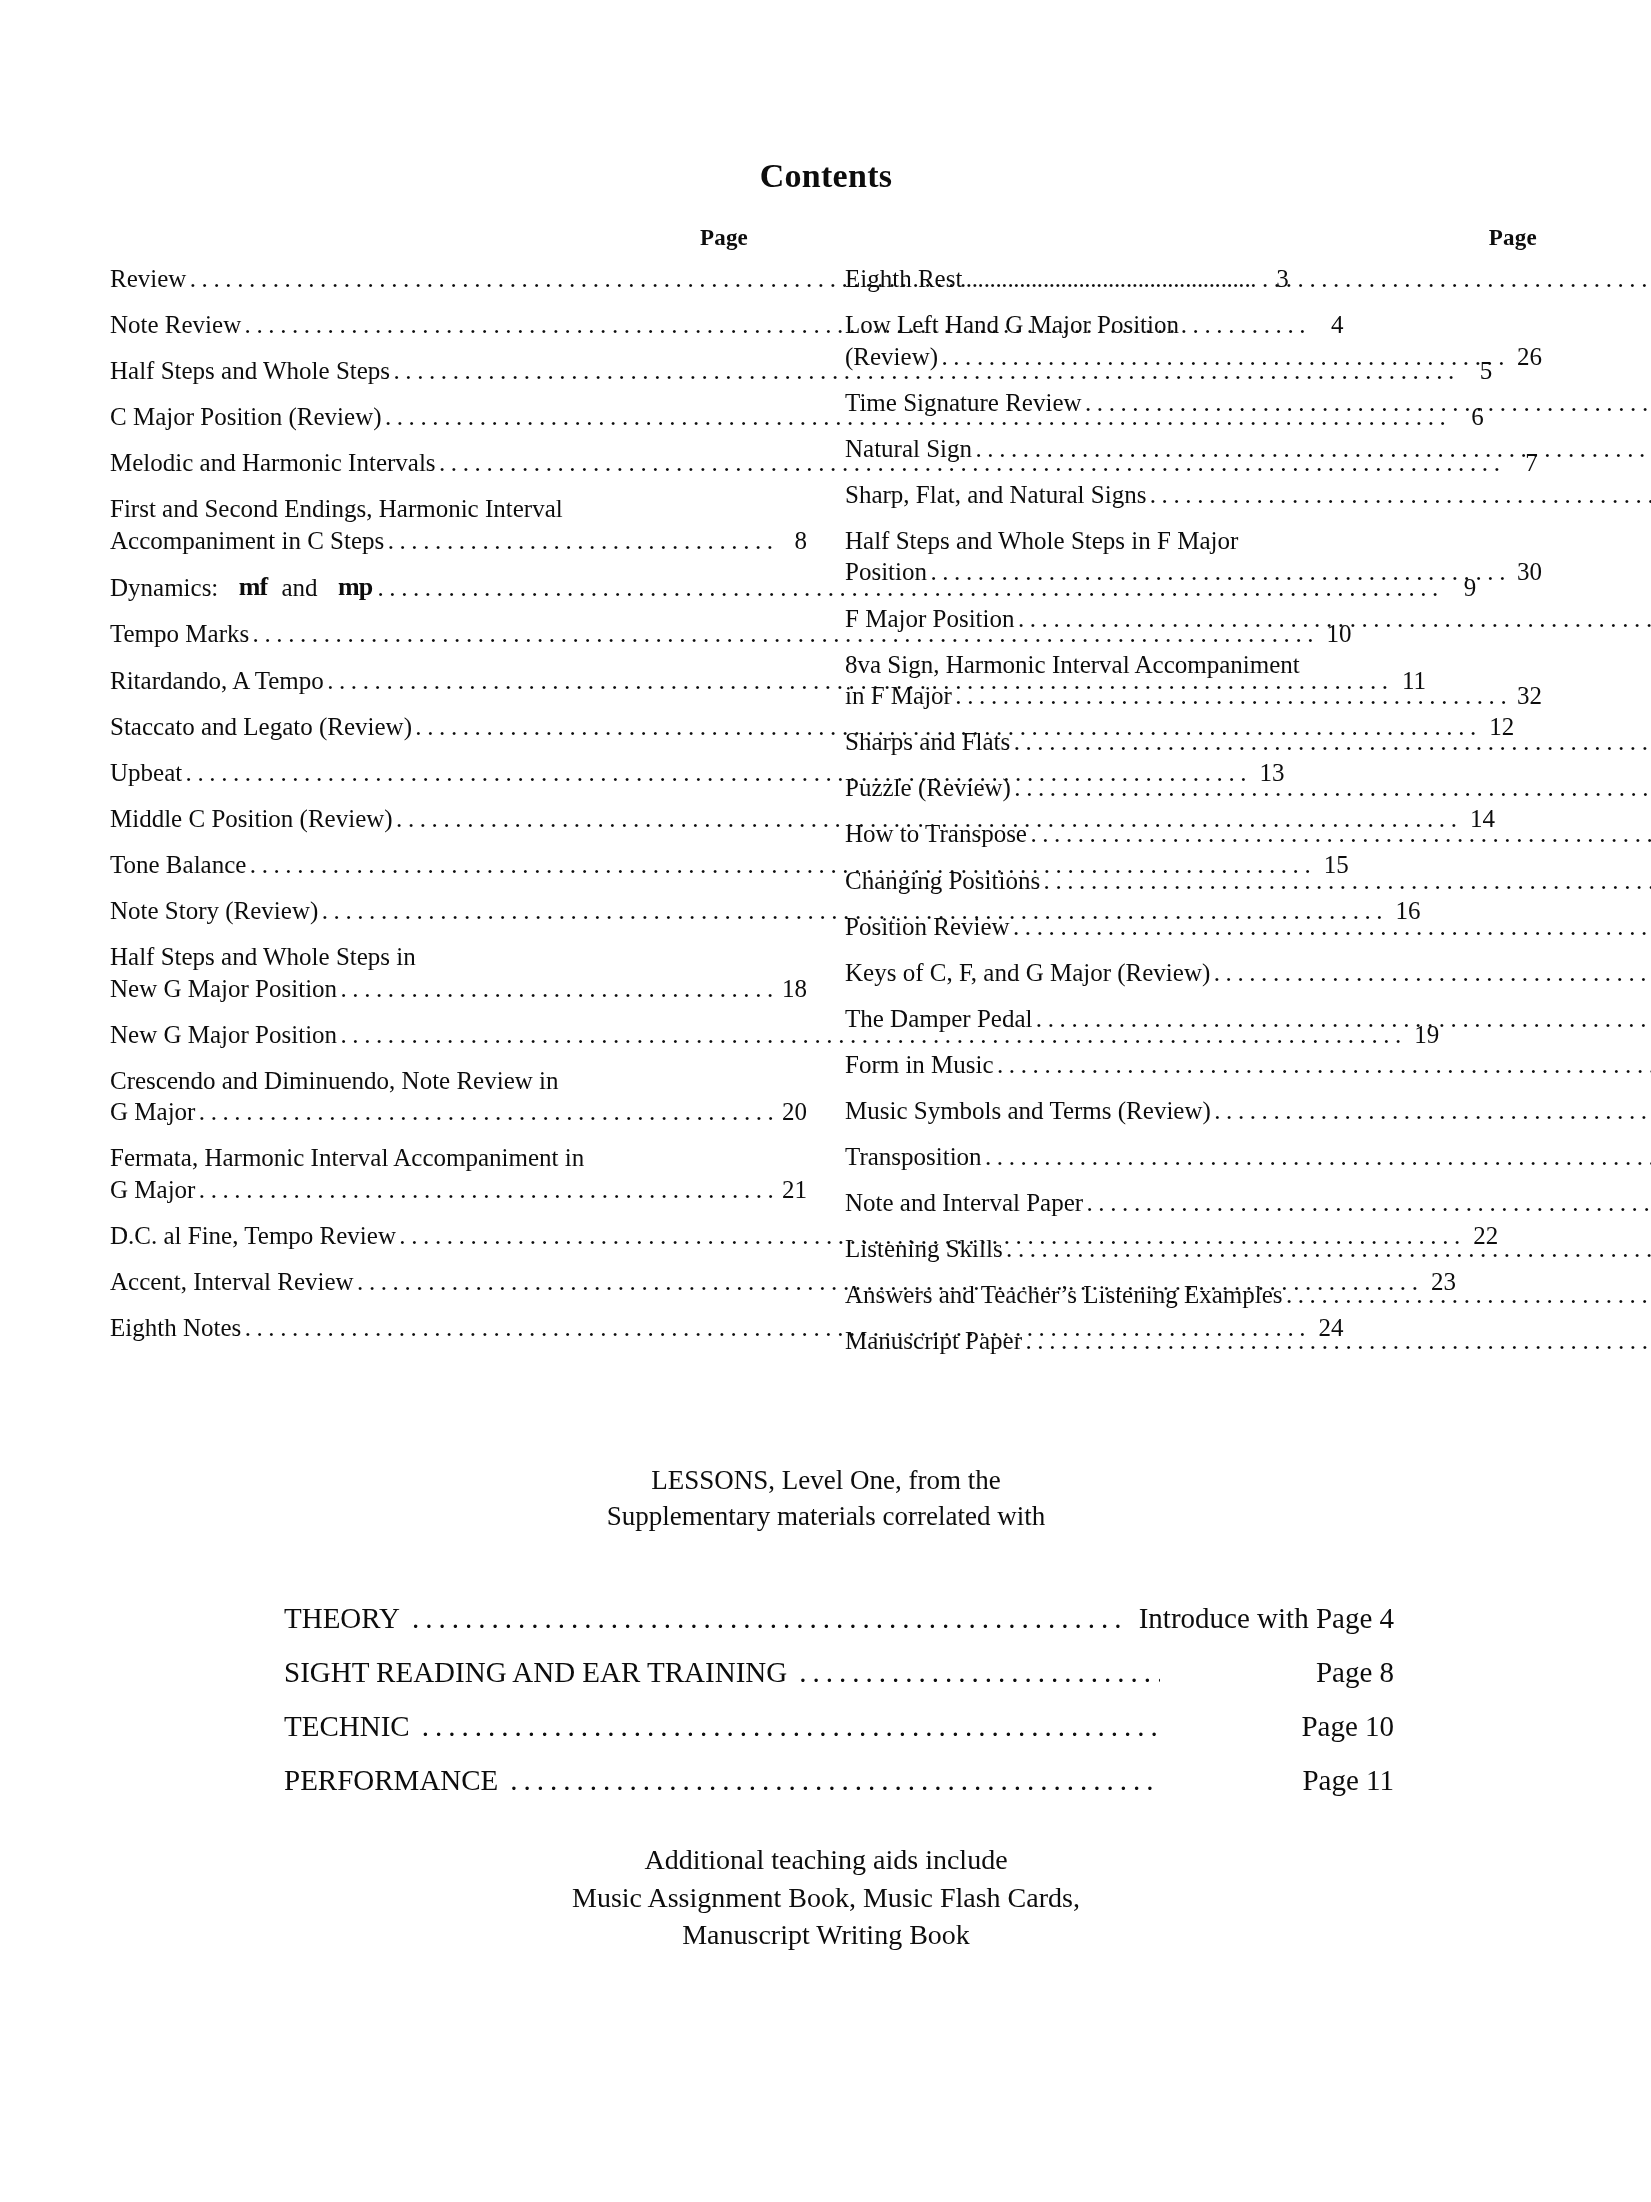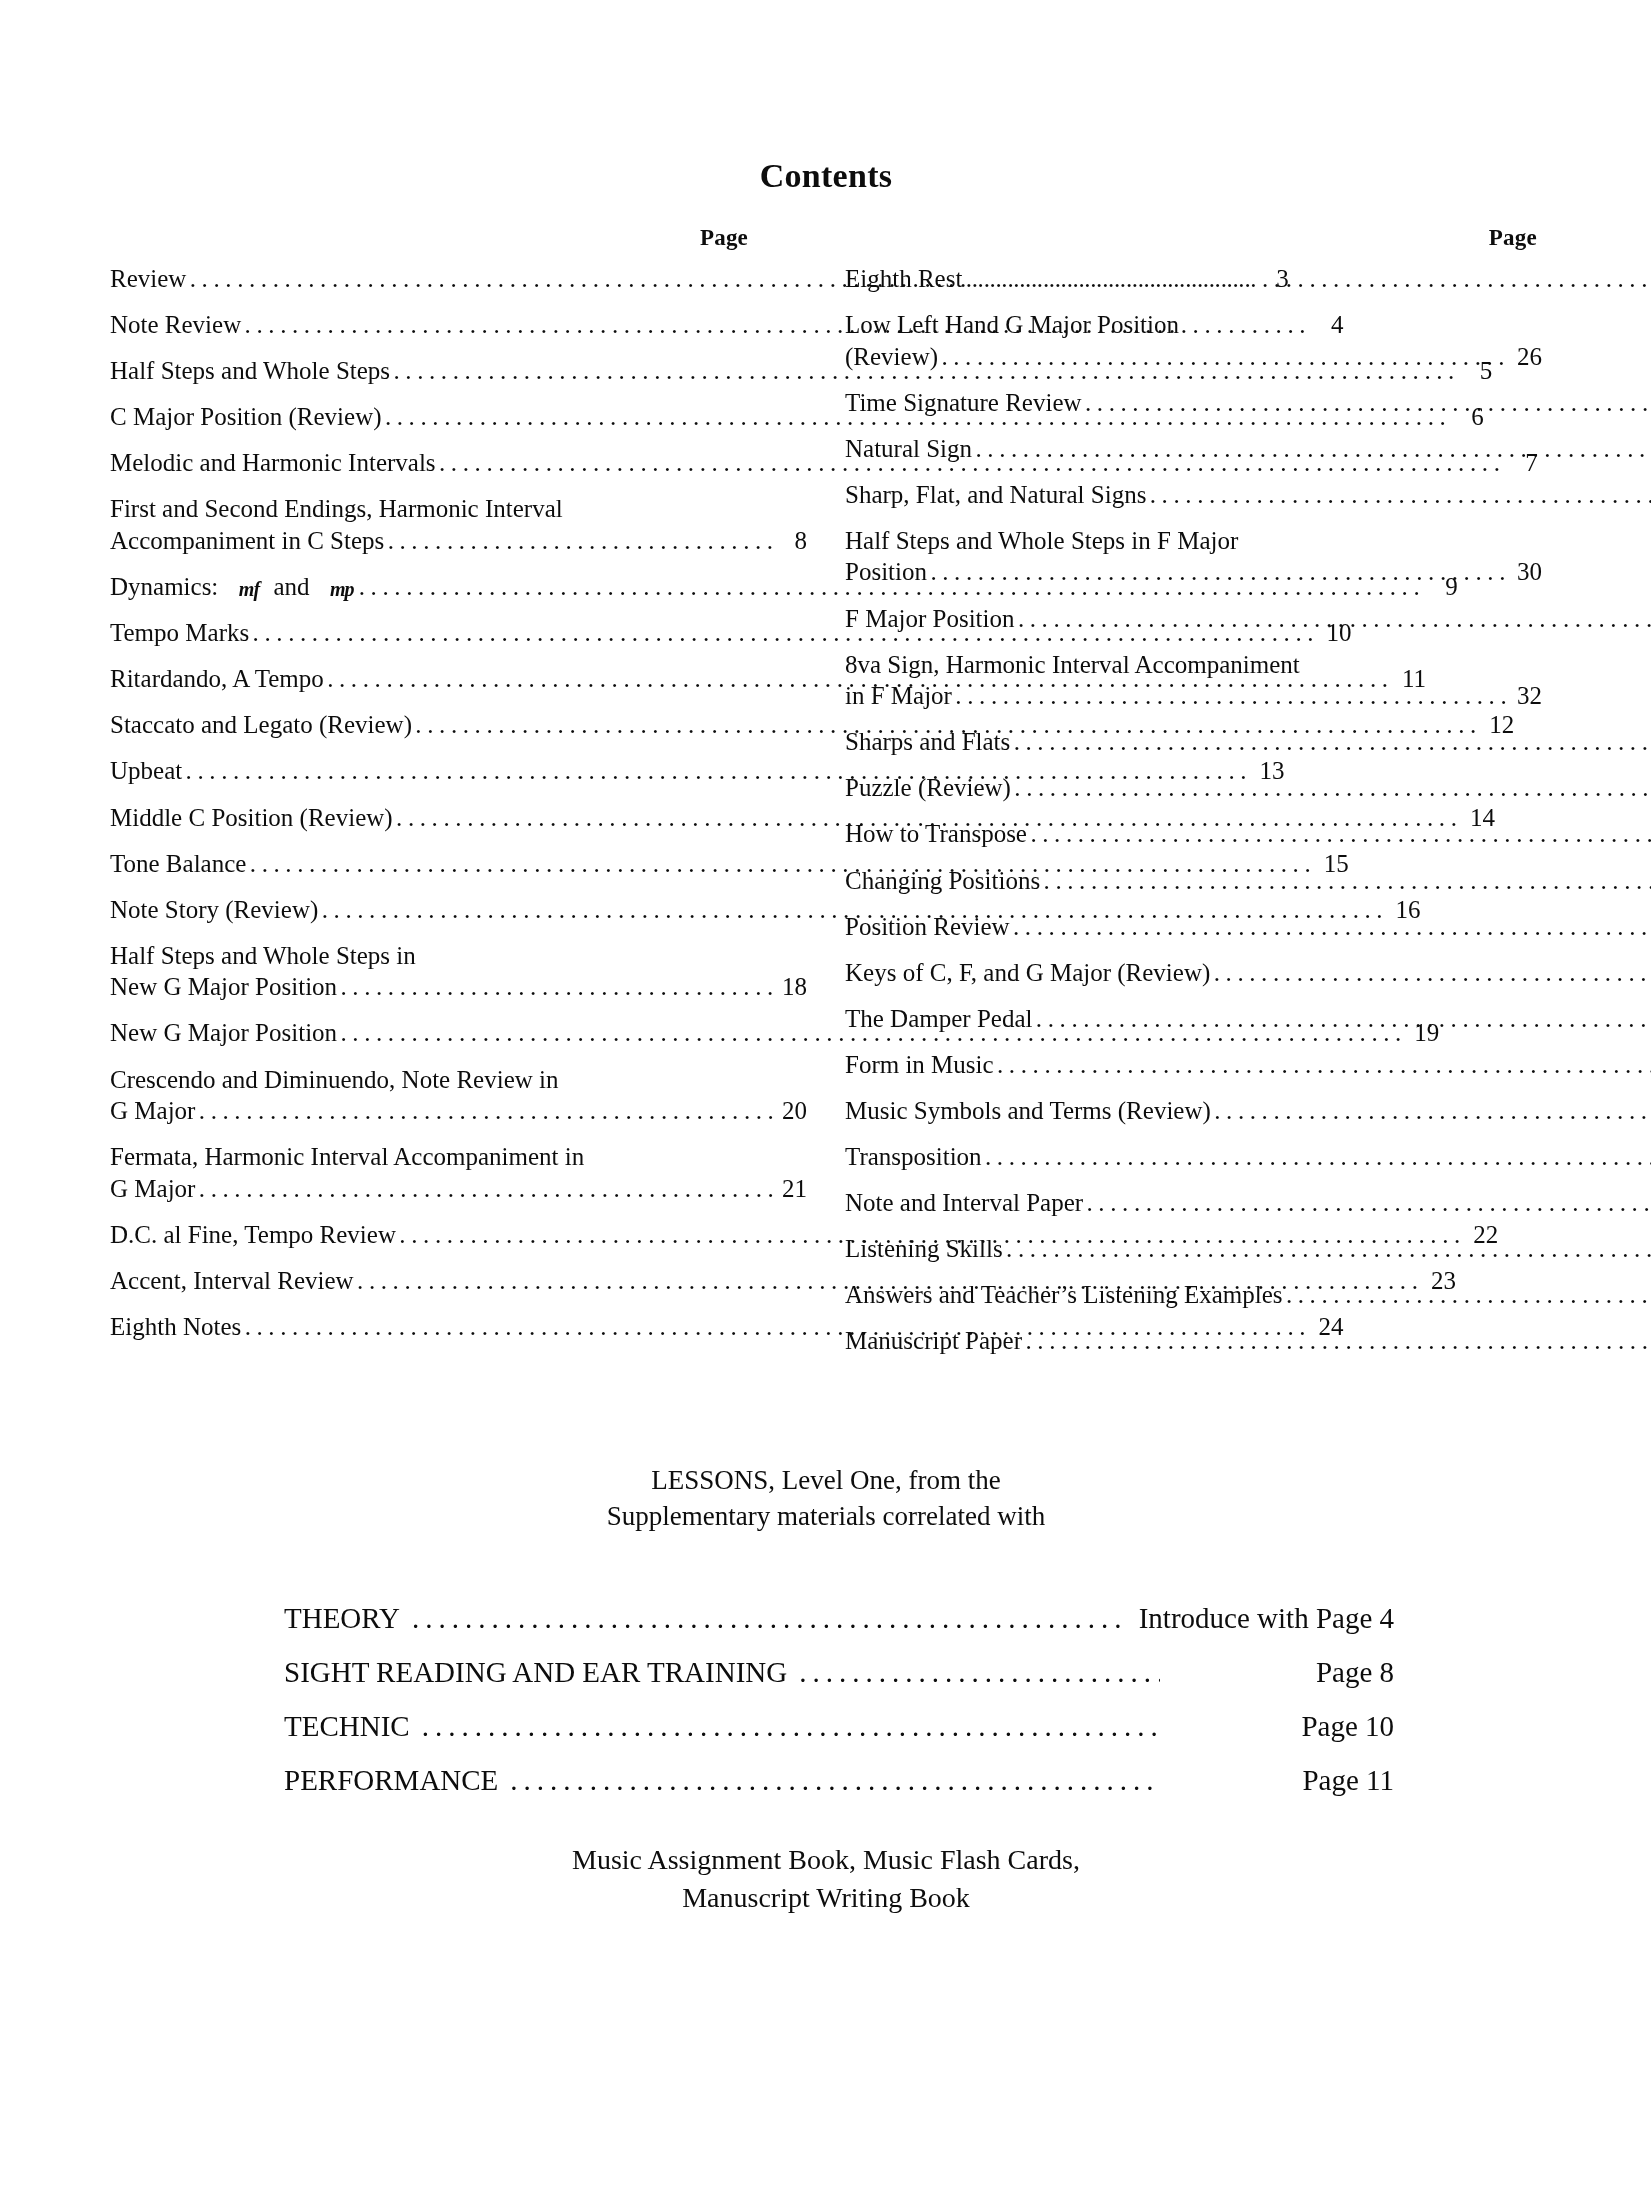--- a/index.html
+++ b/index.html
@@ -93,23 +93,22 @@
     flex: 0 0 auto;
     text-align: right;
     padding-left: 1.7px;
   }
   .col-left .pg { min-width: 29px; }
   .col-right .pg { min-width: 29px; }
 
   
   .dyn {
     font-family: "Liberation Serif", "DejaVu Serif", serif;
-    font-style: italic;
     font-weight: bold;
-    font-size: 20px;
+    font-size: 26px;
     letter-spacing: -0.9px;
     padding: 0 1.7px;
   }
 
   
   .supp {
     position: absolute;
     top: 1463px;
     left: 0;
     width: 1652px;
@@ -505,18 +504,19 @@
         <span class="cpage">Page 10</span>
       </div>
       <div class="course-row">
         <span class="cname">PERFORMANCE</span>
         <span class="cleader">..........................................................................................</span>
         <span class="cpage">Page 11</span>
       </div>
     </div>
 
   <div class="aids">
+    <div>Additional teaching aids include</div>
     <div>Music Assignment Book, Music Flash Cards,</div>
     <div>Manuscript Writing Book</div>
   </div>
 
 </div>
 
 
 </body></html>

